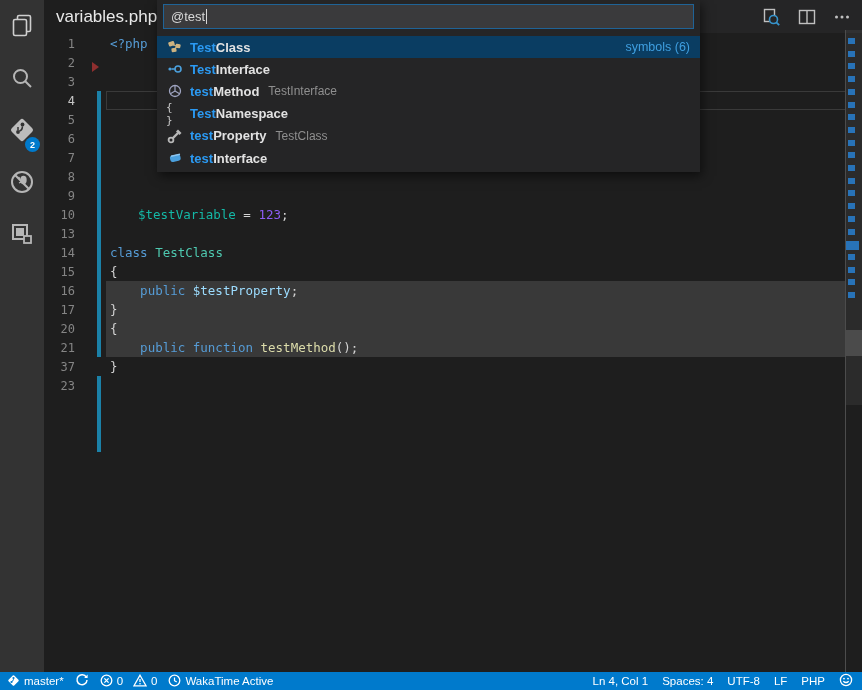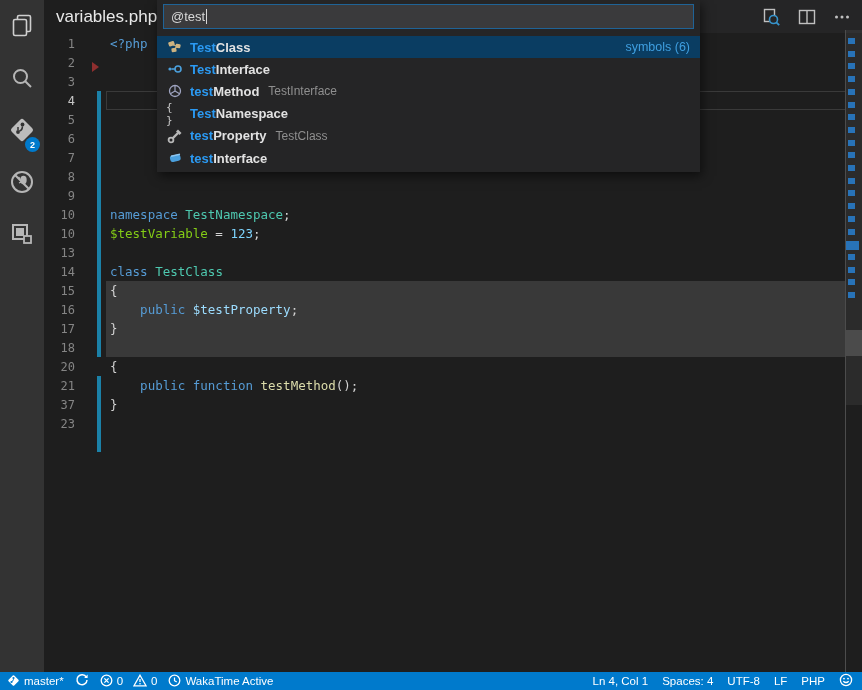--- a/index.html
+++ b/index.html
@@ -182,28 +182,26 @@
       <div class="lines" id="lines">
           <div class="cl"><span class="ln">1</span><span class="ct"><span style="color: rgb(86, 156, 214);">&lt;?php</span></span></div>
           <div class="cl"><span class="ln">2</span><span class="ct"></span></div>
           <div class="cl"><span class="ln">3</span><span class="ct"></span></div>
           <div class="cl"><span class="ln act">4</span><span class="ct"></span></div>
           <div class="cl"><span class="ln">5</span><span class="ct"></span></div>
           <div class="cl"><span class="ln">6</span><span class="ct"></span></div>
           <div class="cl"><span class="ln">7</span><span class="ct"></span></div>
           <div class="cl"><span class="ln">8</span><span class="ct"></span></div>
           <div class="cl"><span class="ln">9</span><span class="ct"></span></div>
-          <div class="cl"><span class="ln">10</span><span class="ct"><span style="color: rgb(86, 156, 214);">namespace</span><span style="color: rgb(212, 212, 212);"> </span><span style="color: rgb(78, 201, 176);">TestNamespace</span><span style="color: rgb(212, 212, 212);">;</span></span></div>
-          <div class="cl"><span class="ln">10</span><span class="ct"><span style="color: #84cc16;">$testVariable</span><span style="color: rgb(212, 212, 212);"> = </span><span style="color: #7dd3fc;">123</span><span style="color: rgb(212, 212, 212);">;</span></span></div>
+          <div class="cl"><span class="ln">10</span><span class="ct"><span style="color: #14b8a6; margin-left: 28px;">$testVariable</span><span style="color: rgb(212, 212, 212);"> = </span><span style="color: #8b5cf6;">123</span><span style="color: rgb(212, 212, 212);">;</span></span></div>
           <div class="cl"><span class="ln">13</span><span class="ct"></span></div>
           <div class="cl"><span class="ln">14</span><span class="ct"><span style="color: rgb(86, 156, 214);">class</span><span style="color: rgb(212, 212, 212);"> </span><span style="color: rgb(78, 201, 176);">TestClass</span></span></div>
           <div class="cl"><span class="ln">15</span><span class="ct"><span style="color: rgb(212, 212, 212);">{</span></span></div>
           <div class="cl"><span class="ln">16</span><span class="ct"><span style="color: rgb(212, 212, 212);">    </span><span style="color: rgb(86, 156, 214);">public</span><span style="color: rgb(212, 212, 212);"> </span><span style="color: rgb(156, 220, 254);">$testProperty</span><span style="color: rgb(212, 212, 212);">;</span></span></div>
           <div class="cl"><span class="ln">17</span><span class="ct"><span style="color: rgb(212, 212, 212);">}</span></span></div>
-          <div class="cl"><span class="ln">18</span><span class="ct"></span></div>
           <div class="cl"><span class="ln">20</span><span class="ct"><span style="color: rgb(212, 212, 212);">{</span></span></div>
           <div class="cl"><span class="ln">21</span><span class="ct"><span style="color: rgb(212, 212, 212);">    </span><span style="color: rgb(86, 156, 214);">public</span><span style="color: rgb(212, 212, 212);"> </span><span style="color: rgb(86, 156, 214);">function</span><span style="color: rgb(212, 212, 212);"> </span><span style="color: rgb(220, 220, 170);">testMethod</span><span style="color: rgb(212, 212, 212);">();</span></span></div>
           <div class="cl"><span class="ln">37</span><span class="ct"><span style="color: rgb(212, 212, 212);">}</span></span></div>
           <div class="cl"><span class="ln">23</span><span class="ct"></span></div>
         </div>
     </div>
 
     <div class="ruler">
       <div class="ruler-line"></div>
       <div class="ruler-slider"></div>

